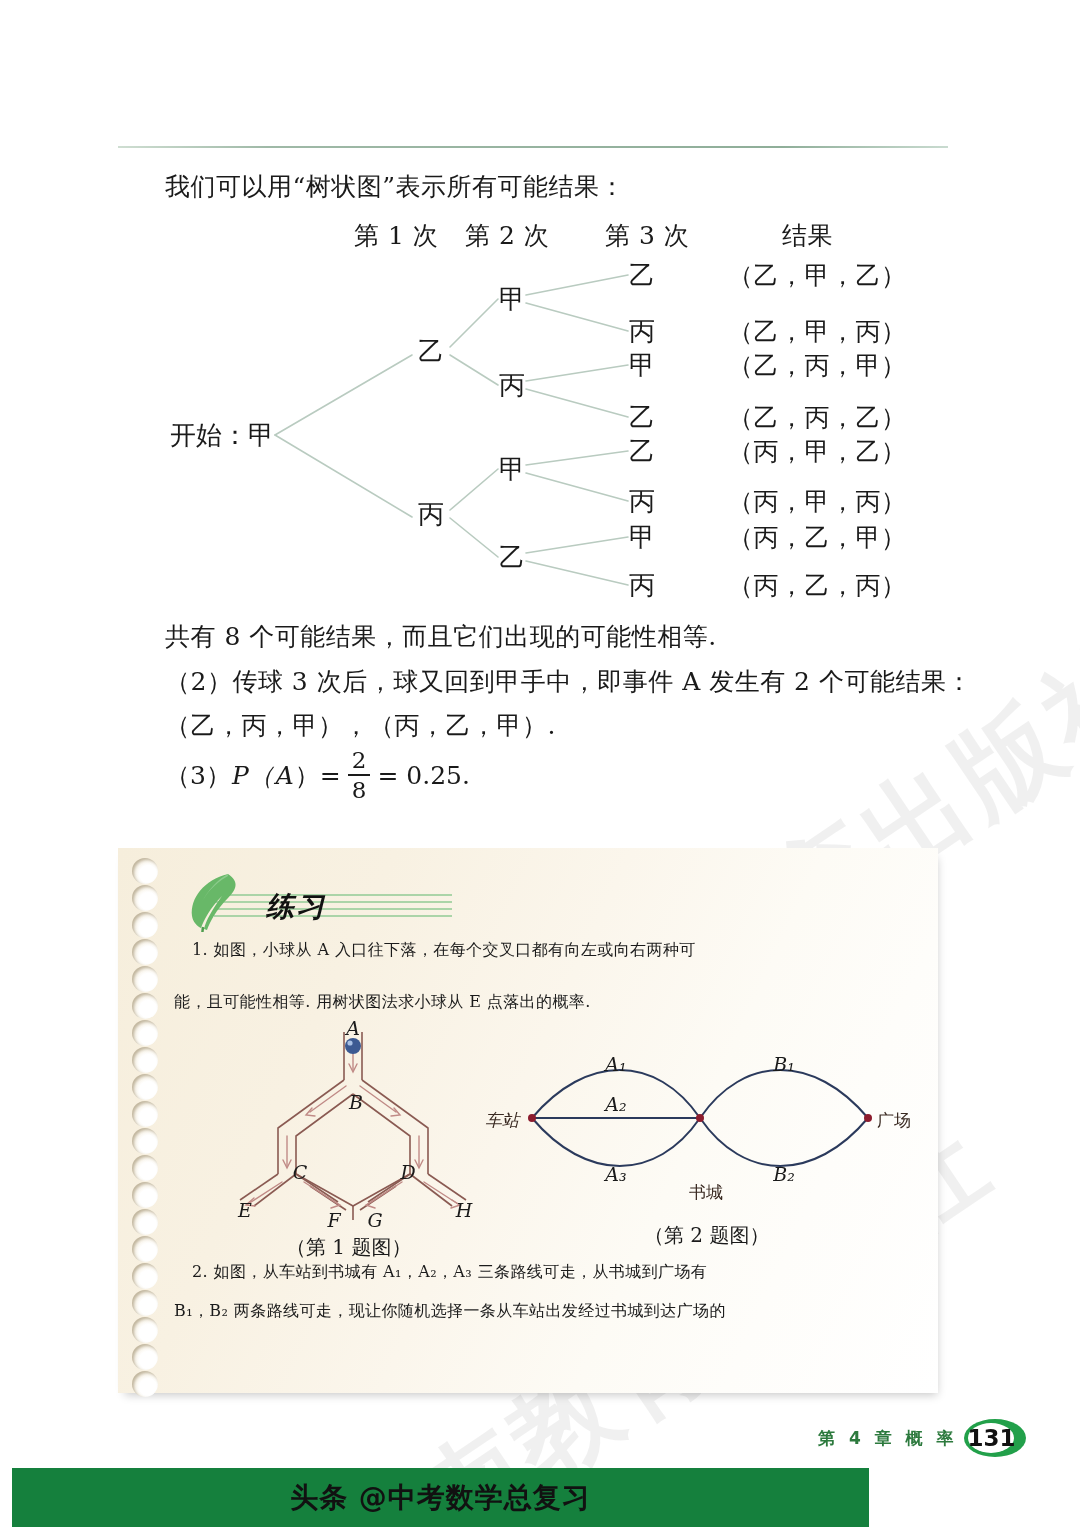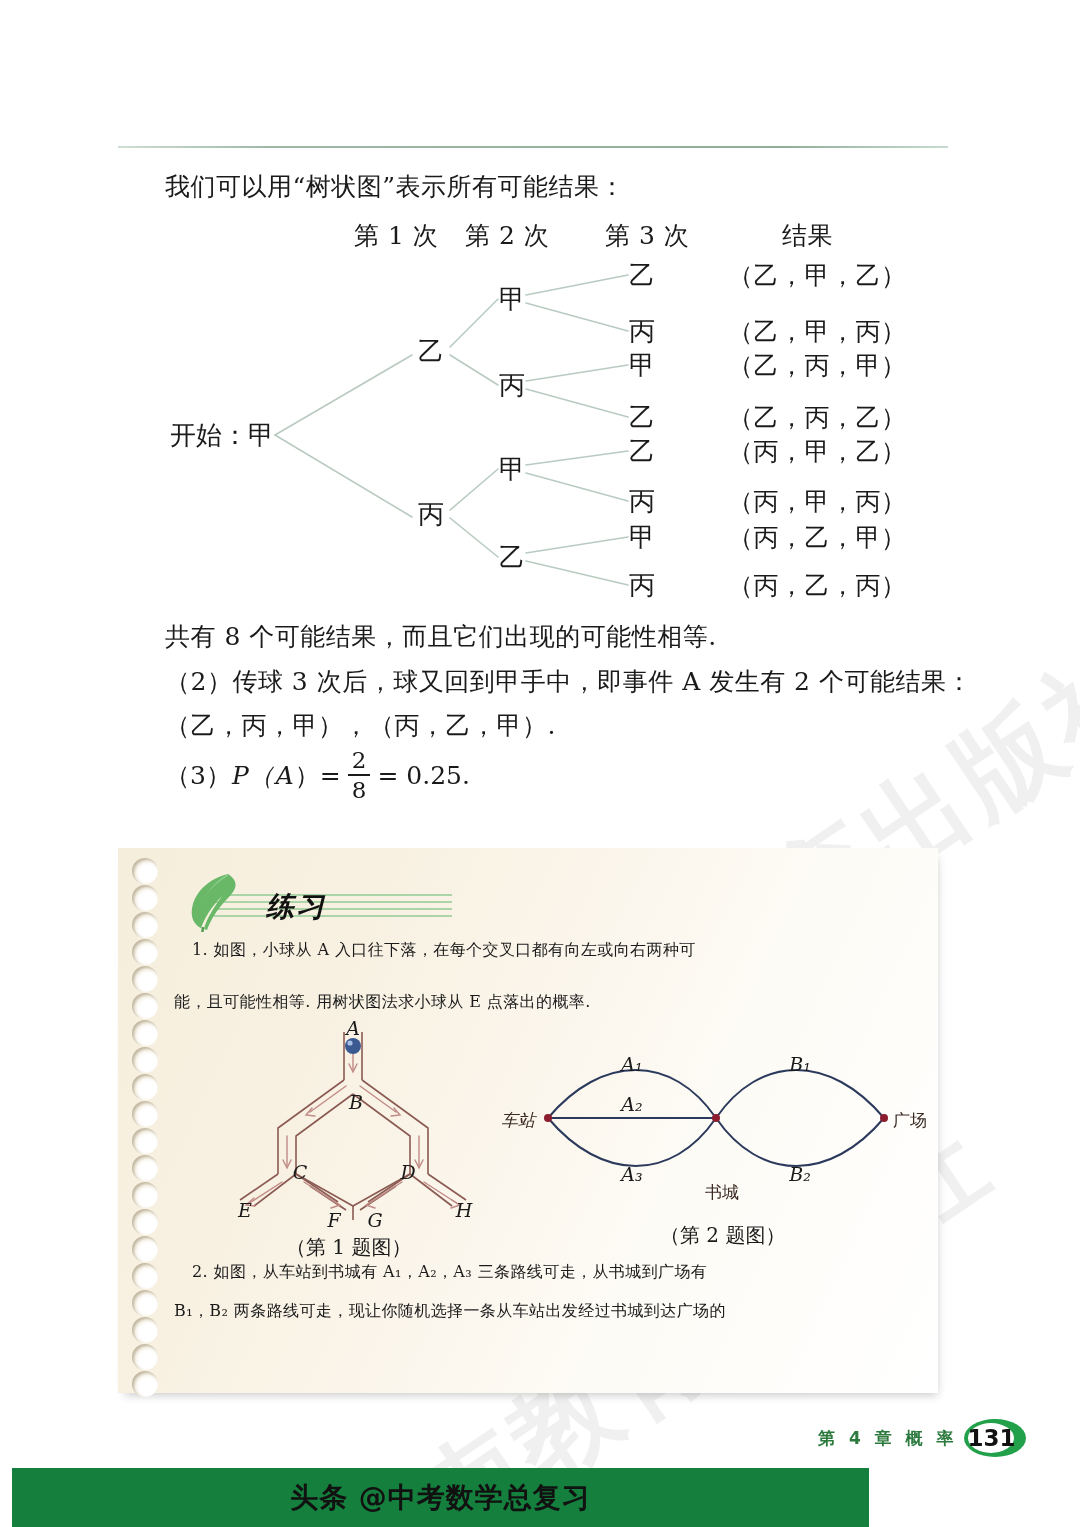--- a/index.html
+++ b/index.html
@@ -454,21 +454,21 @@
     <span class="fig-lbl" style="left:62px; top:148px;">C</span>
     <span class="fig-lbl" style="left:170px; top:148px;">D</span>
     <span class="fig-lbl" style="left:7px; top:186px;">E</span>
     <span class="fig-lbl" style="left:96px; top:196px;">F</span>
     <span class="fig-lbl" style="left:137px; top:196px;">G</span>
     <span class="fig-lbl" style="left:226px; top:186px;">H</span>
 
     <div class="fig-cap" style="left:48px; top:210px;">（第 1 题图）</div>
   </div>
 
-  <div style="position:absolute; left:374px; top:186px; width:420px; height:212px;">
+  <div style="position:absolute; left:358px; top:186px; width:420px; height:212px;">
     <svg width="420" height="180">
       <g stroke="#2b3a5c" stroke-width="2" fill="none">
 
         <path d="M56,84 C110,20 180,20 224,84"></path>
         <path d="M56,84 L224,84"></path>
         <path d="M56,84 C110,148 180,148 224,84"></path>
 
         <path d="M224,84 C268,20 338,20 392,84"></path>
         <path d="M224,84 C268,148 338,148 392,84"></path>
       </g>

